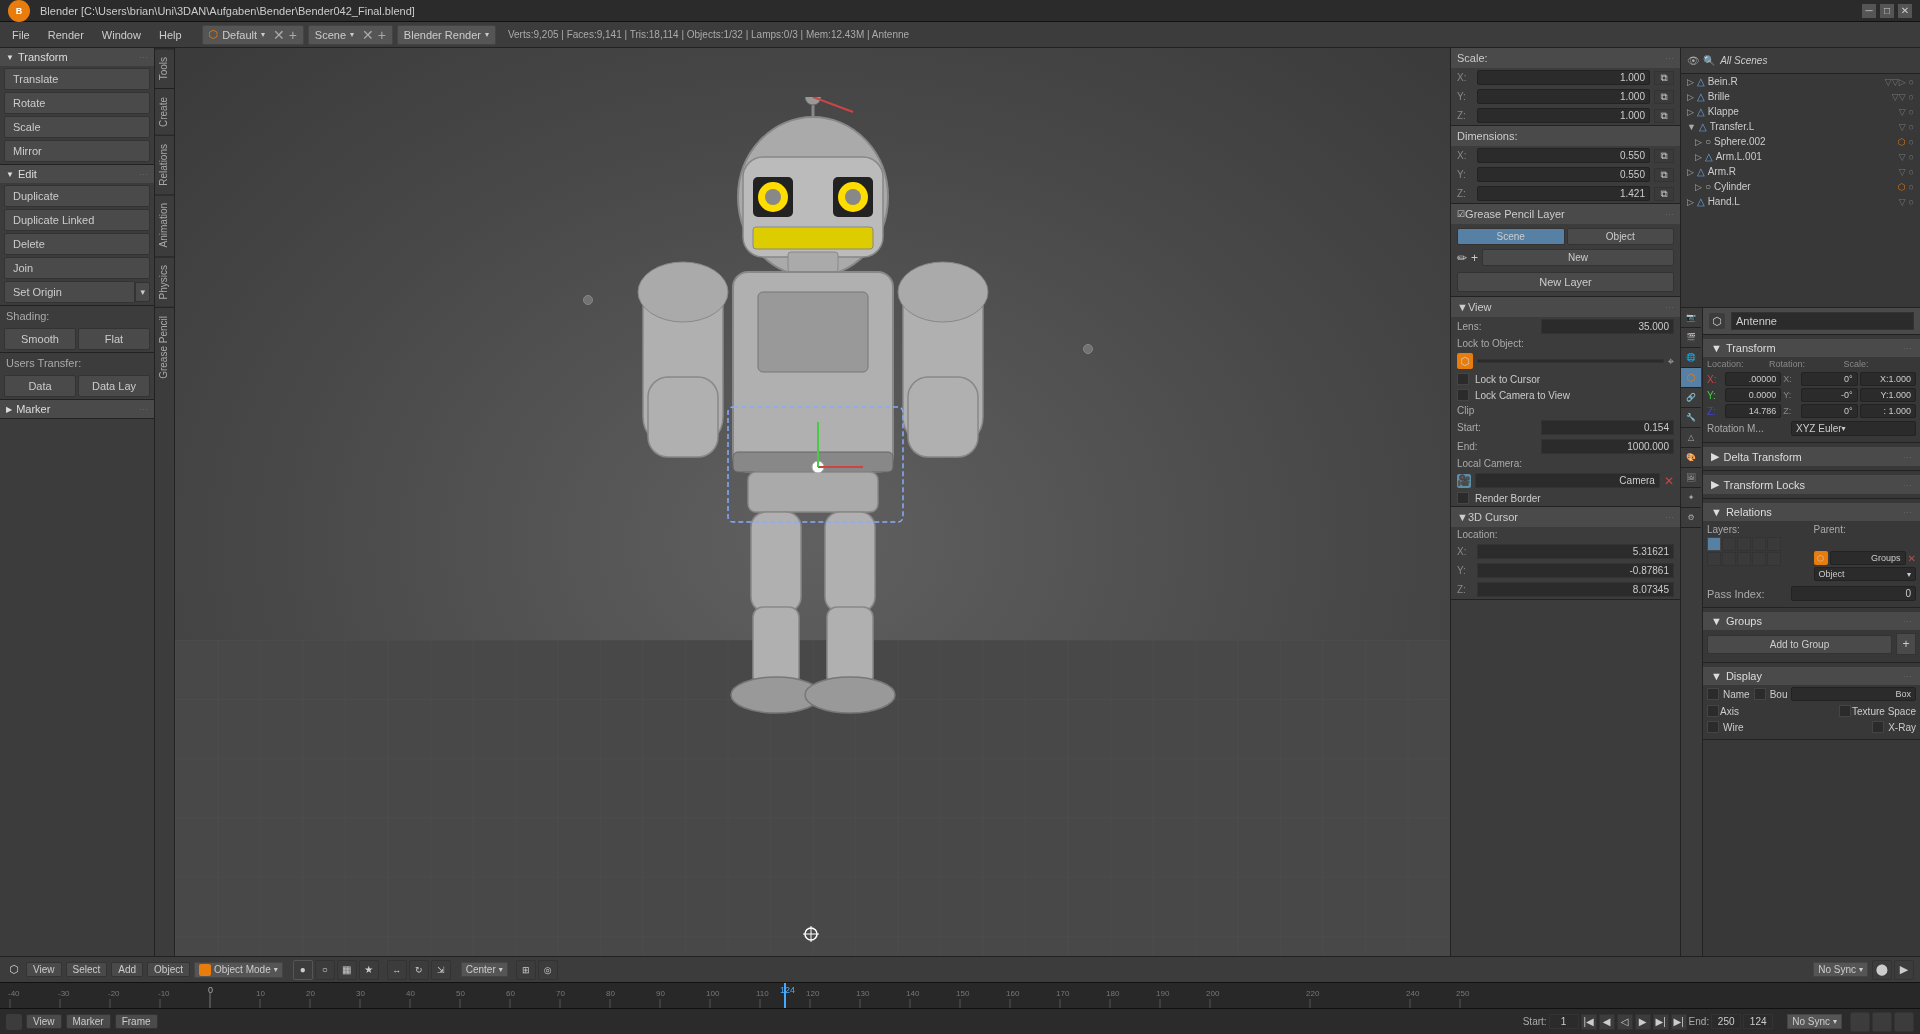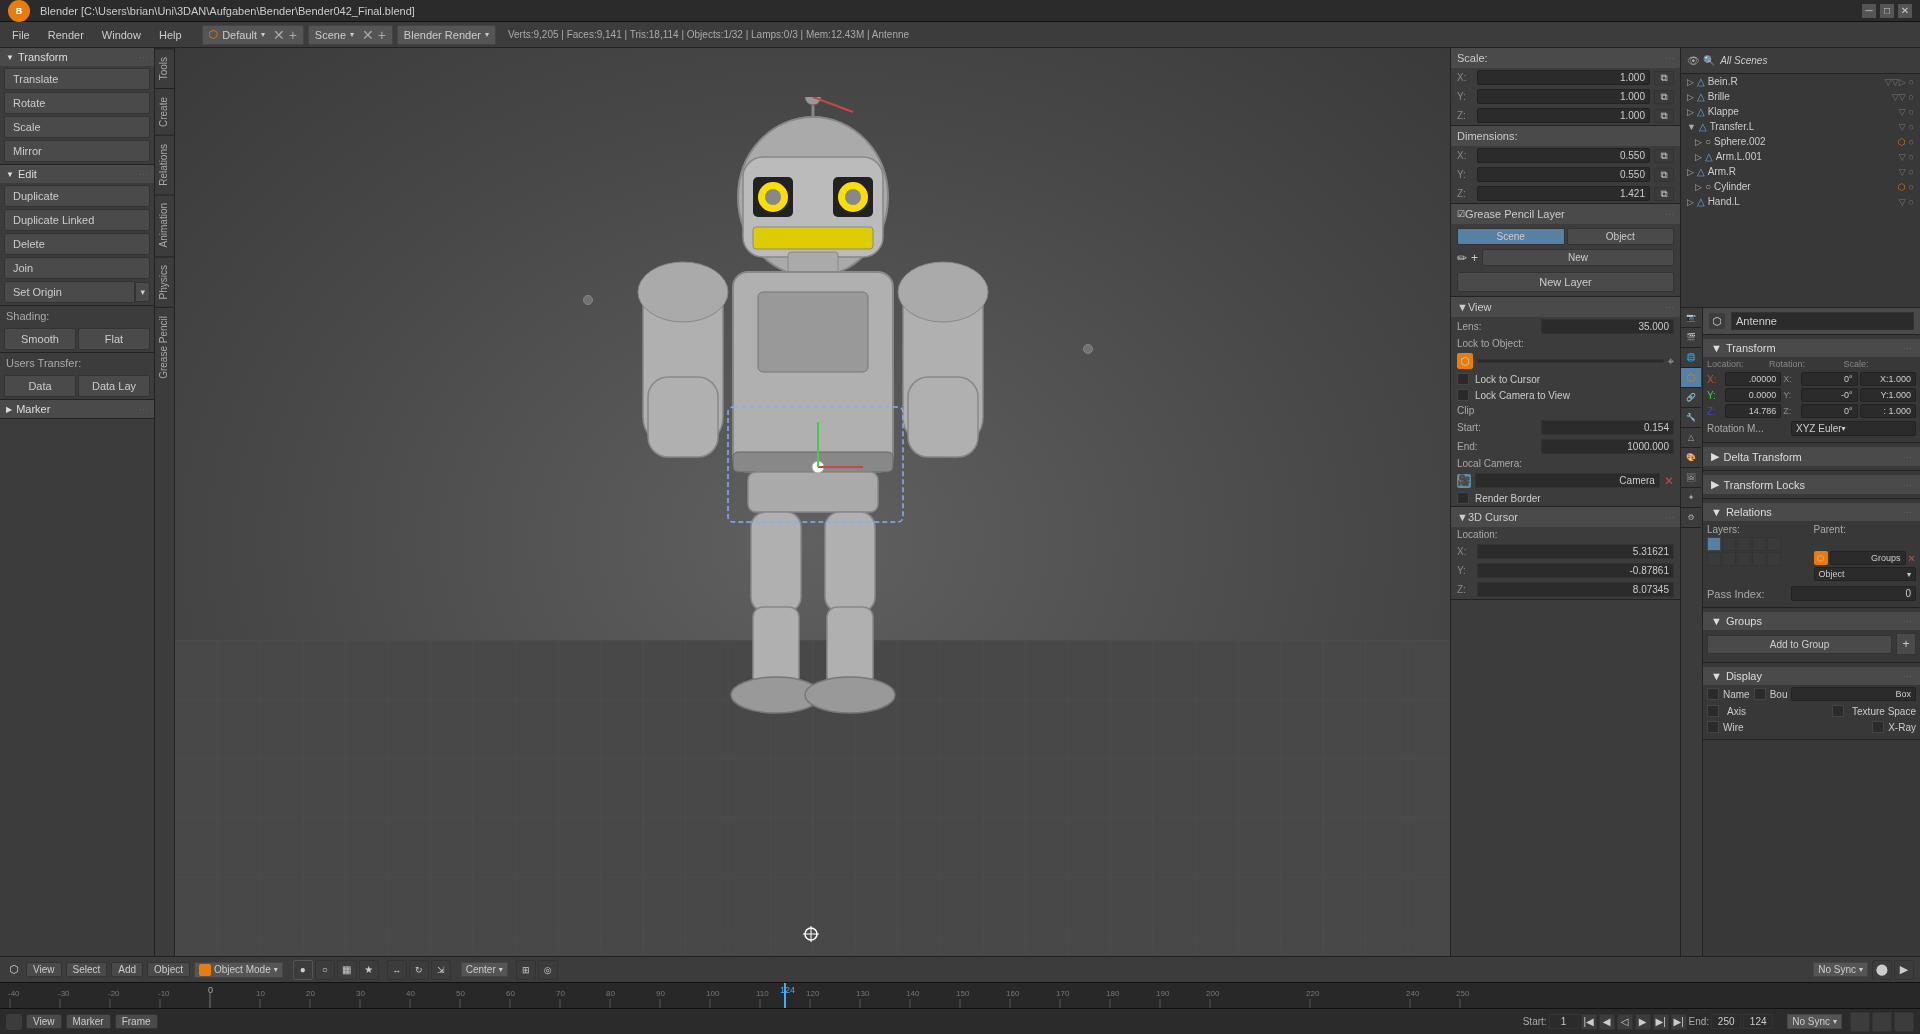--- a/index.html
+++ b/index.html
@@ -928,21 +928,21 @@
             <span>Display</span>
             <span style="margin-left:auto;font-size:9px;color:#666;">···</span>
           </div>
           <div style="display:flex;align-items:center;padding:2px 4px;gap:4px;font-size:10px;">
             <div class="checkbox-box"></div>
             <span>Name</span>
             <div class="checkbox-box" style="margin-left:auto;"></div>
             <span>Bou</span>
             <div class="prop-value" style="font-size:9px;padding:1px 4px;">Box</div>
           </div>
-          <div style="display:flex;align-items:center;padding:2px 4px;gap:8px;font-size:10px;">
+          <div style="display:flex;align-items:center;padding:2px 4px;gap:1px;font-size:10px;">
             <div class="checkbox-box"></div>
             <span>Axis</span>
             <div class="checkbox-box" style="margin-left:auto;"></div>
             <span>Texture Space</span>
           </div>
           <div style="display:flex;align-items:center;padding:2px 4px;gap:4px;font-size:10px;">
             <div class="checkbox-box"></div>
             <span>Wire</span>
             <div class="checkbox-box" style="margin-left:auto;"></div>
             <span>X-Ray</span>

